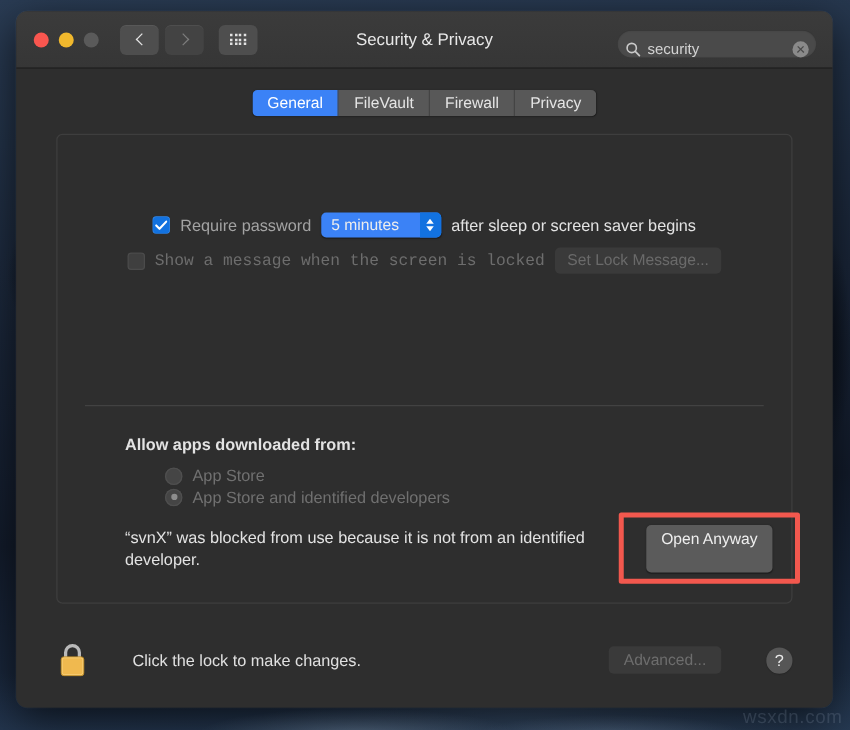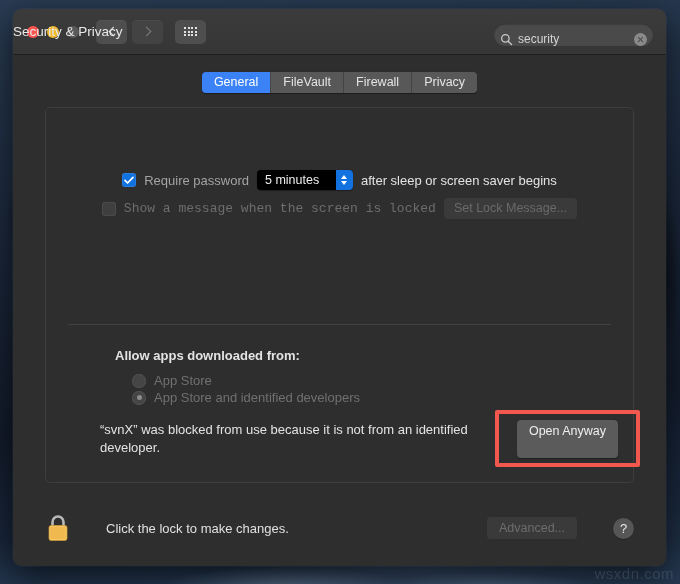--- a/index.html
+++ b/index.html
@@ -102,21 +102,21 @@
     display: flex; align-items: center; justify-content: center;
   }
   .grid-dots { display: grid; grid-template-columns: repeat(4, 2px); gap: 1.6px; }
   .grid-dots i { width: 2px; height: 2px; background: #e2e2e2; display: block; }
 
   #window-title {
     position: absolute;
     left: 0; right: 0; top: 0;
     height: 46px;
     line-height: 46px;
-    text-align: left;
+    text-align: center;
     color: #e8e8e8;
     font-size: 13.5px;
     pointer-events: none;
   }
 
   #search-field {
     position: absolute;
     right: 13px;
     top: 15px;
     width: 159px;
@@ -228,21 +228,21 @@
   .cb-label { color: #a3a3a3; font-size: 13px; }
   .cb-label.dim { color: #6d6d6d; font-family: Liberation Mono, monospace; }
 
   
   #popup {
     display: flex;
     align-items: center;
     height: 20px;
     min-width: 96px;
     border-radius: 4px;
-    background: #000000;
+    background: #3b82f6;
     box-shadow: 0 0.5px 1px rgba(0,0,0,0.35);
     padding-left: 8px;
     padding-right: 0;
   }
   #popup-value { color: #ededed; font-size: 12.5px; flex: 1; white-space: nowrap; }
   #popup-arrows {
     width: 17px; height: 20px;
     background: #1272e0;
     border-radius: 0 4px 4px 0;
     display: flex; flex-direction: column;
@@ -275,21 +275,21 @@
     position: absolute;
     left: 22px; right: 22px;
     top: 216px;
     height: 1px;
     background: #424242;
   }
 
   
   #allow-heading {
     position: absolute;
-    left: 69px;
+    left: 54px;
     top: 240px;
     color: #e3e3e3;
     font-size: 13px;
     font-weight: bold;
   }
   #radio-appstore { position: absolute; left: 86px; top: 265px; }
   #radio-identified { position: absolute; left: 86px; top: 271px; margin-top: 11px; }
   .radio-row { display: flex; align-items: center; gap: 8px; }
   .radio {
     width: 14px; height: 14px; border-radius: 50%;

